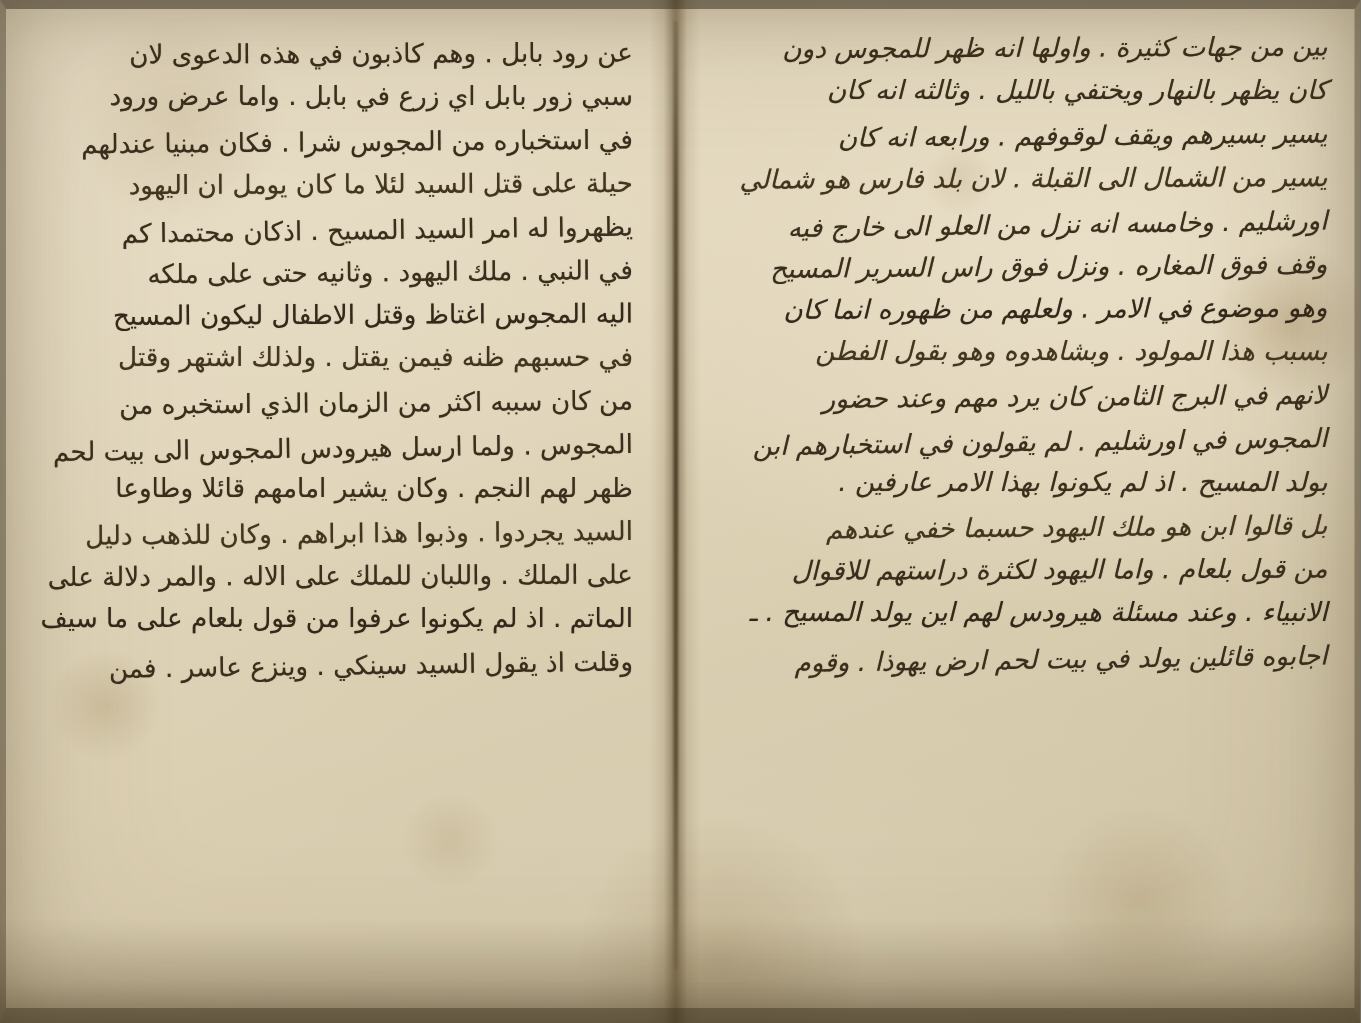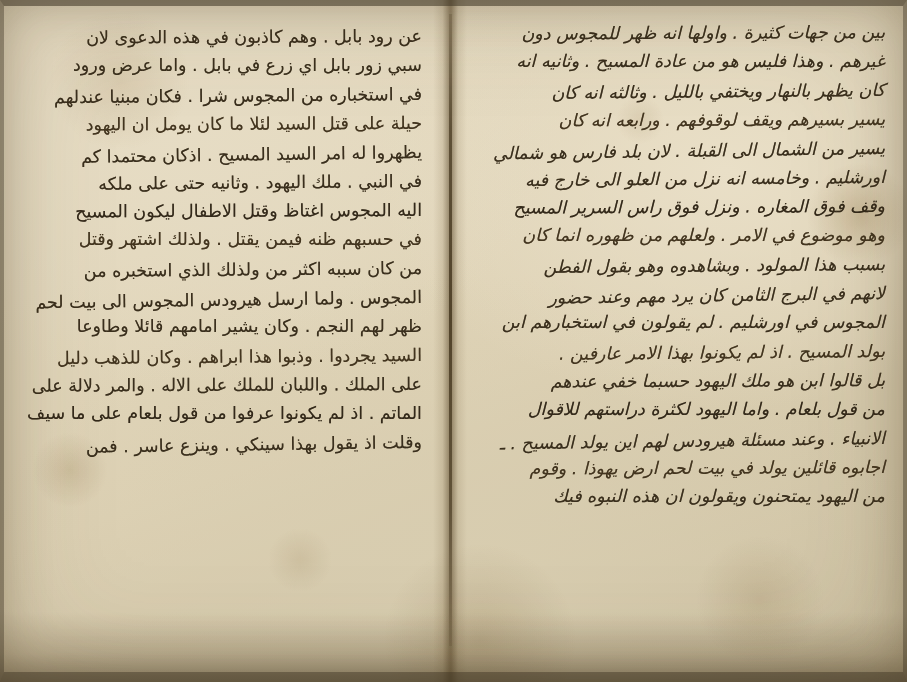--- a/index.html
+++ b/index.html
@@ -168,56 +168,54 @@
 <body>
 
 <div id="manuscript">
 
   <div class="paper-base"></div>
   <div class="mottle"></div>
 
   <div class="page" id="page-right">
     <div class="text-block">
       <span class="line">بين من جهات كثيرة . واولها انه ظهر للمجوس دون</span>
-      <span class="line">غيرهم . وهذا فليس هو من عادة المسيح . وثانيه انه</span>
       <span class="line">كان يظهر بالنهار ويختفي بالليل . وثالثه انه كان</span>
       <span class="line">يسير بسيرهم ويقف لوقوفهم . ورابعه انه كان</span>
       <span class="line">يسير من الشمال الى القبلة . لان بلد فارس هو شمالي</span>
       <span class="line">اورشليم . وخامسه انه نزل من العلو الى خارج فيه</span>
       <span class="line">وقف فوق المغاره . ونزل فوق راس السرير المسيح</span>
       <span class="line">وهو موضوع في الامر . ولعلهم من ظهوره انما كان</span>
       <span class="line">بسبب هذا المولود . وبشاهدوه وهو بقول الفطن</span>
       <span class="line">لانهم في البرج الثامن كان يرد مهم وعند حضور</span>
       <span class="line">المجوس في اورشليم . لم يقولون في استخبارهم ابن</span>
       <span class="line">بولد المسيح . اذ لم يكونوا بهذا الامر عارفين .</span>
       <span class="line">بل قالوا ابن هو ملك اليهود حسبما خفي عندهم</span>
       <span class="line">من قول بلعام . واما اليهود لكثرة دراستهم للاقوال</span>
       <span class="line">الانبياء . وعند مسئلة هيرودس لهم اين يولد المسيح . ـ</span>
       <span class="line">اجابوه قائلين يولد في بيت لحم ارض يهوذا . وقوم</span>
-      <span class="line">من اليهود يمتحنون ويقولون ان هذه النبوه فيك</span>
     </div>
   </div>
 
   <div class="page" id="page-left">
     <div class="text-block">
       <span class="line">عن رود بابل . وهم كاذبون في هذه الدعوى لان</span>
       <span class="line">سبي زور بابل اي زرع في بابل . واما عرض ورود</span>
       <span class="line">في استخباره من المجوس شرا . فكان مبنيا عندلهم</span>
       <span class="line">حيلة على قتل السيد لئلا ما كان يومل ان اليهود</span>
       <span class="line">يظهروا له امر السيد المسيح . اذكان محتمدا كم</span>
       <span class="line">في النبي . ملك اليهود . وثانيه حتى على ملكه</span>
       <span class="line">اليه المجوس اغتاظ وقتل الاطفال ليكون المسيح</span>
       <span class="line">في حسبهم ظنه فيمن يقتل . ولذلك اشتهر وقتل</span>
-      <span class="line">من كان سببه اكثر من ولذلك الذي استخبره من</span>
+      <span class="line">من كان سببه اكثر من الزمان الذي استخبره من</span>
       <span class="line">المجوس . ولما ارسل هيرودس المجوس الى بيت لحم</span>
       <span class="line">ظهر لهم النجم . وكان يشير امامهم قائلا وطاوعا</span>
       <span class="line">السيد يجردوا . وذبوا هذا ابراهم . وكان للذهب دليل</span>
       <span class="line">على الملك . واللبان للملك على الاله . والمر دلالة على</span>
       <span class="line">الماتم . اذ لم يكونوا عرفوا من قول بلعام على ما سيف</span>
-      <span class="line">وقلت اذ يقول بهذا سينكي . وينزع عاسر . فمن</span>
+      <span class="line">وقلت اذ يقول السيد سينكي . وينزع عاسر . فمن</span>
     </div>
   </div>
 
   <div class="gutter"></div>
   <div class="gutter-line"></div>
   <div class="bottom-shadow"></div>
   <div class="edge-vignette"></div>
   <div class="photo-frame"></div>
 
 </div>

